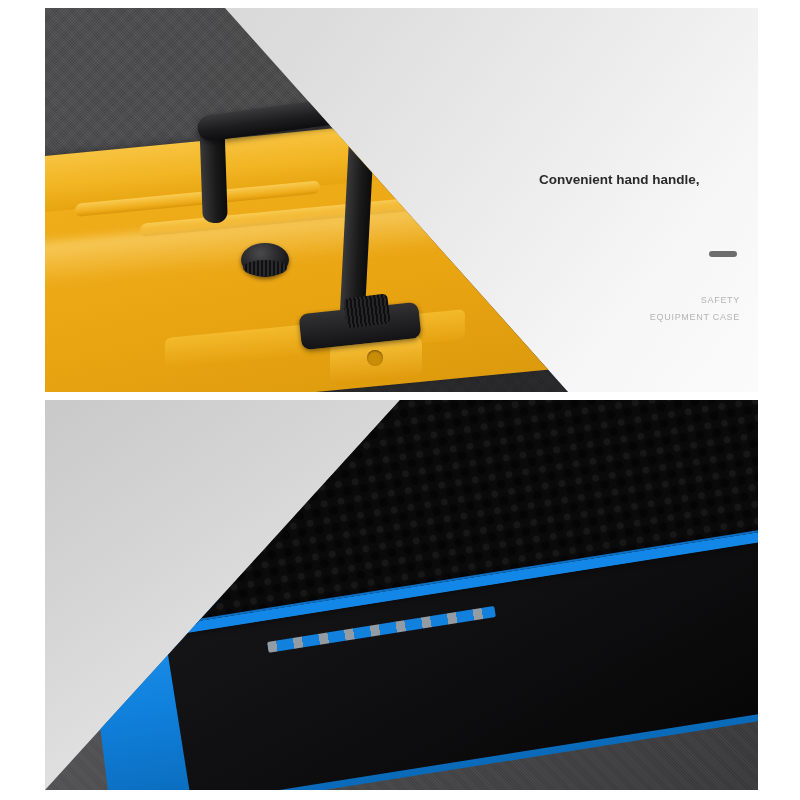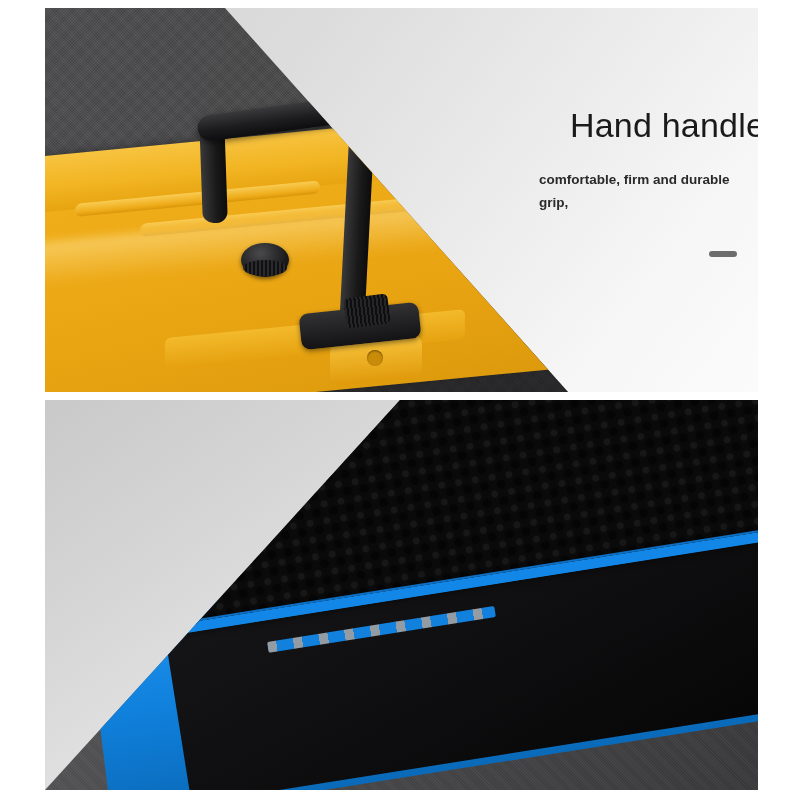--- a/index.html
+++ b/index.html
@@ -128,28 +128,31 @@
       <div class="latch-hole"></div>
       <div class="knob"></div>
       <div class="knob-ring"></div>
       <div class="handle-leg leg-l"></div>
       <div class="handle-leg leg-r"></div>
       <div class="handle-bar"></div>
       <div class="handle-foot"></div>
       <div class="handle-knurl"></div>
     </div>
 
-    <div class="txt heading t-head">Hand handle</div>
 
     <div class="txt body-copy t-body">
-      <div>comfortable, firm and durable grip,</div>
+      <div>Convenient hand handle,</div>
     </div>
 
     <div class="dash t-dash"></div>
 
+    <div class="brand t-brand">
+      <div>SAFETY</div>
+      <div>EQUIPMENT CASE</div>
+    </div>
   </div>
 
   <div class="panel panel-bot">
 
     <div class="photo-bot">
       <div class="surf-bot"></div>
       <div class="base-box"></div>
       <div class="base-foam"></div>
       <div class="foam-lid"></div>
       <div class="lid-rim"></div>

